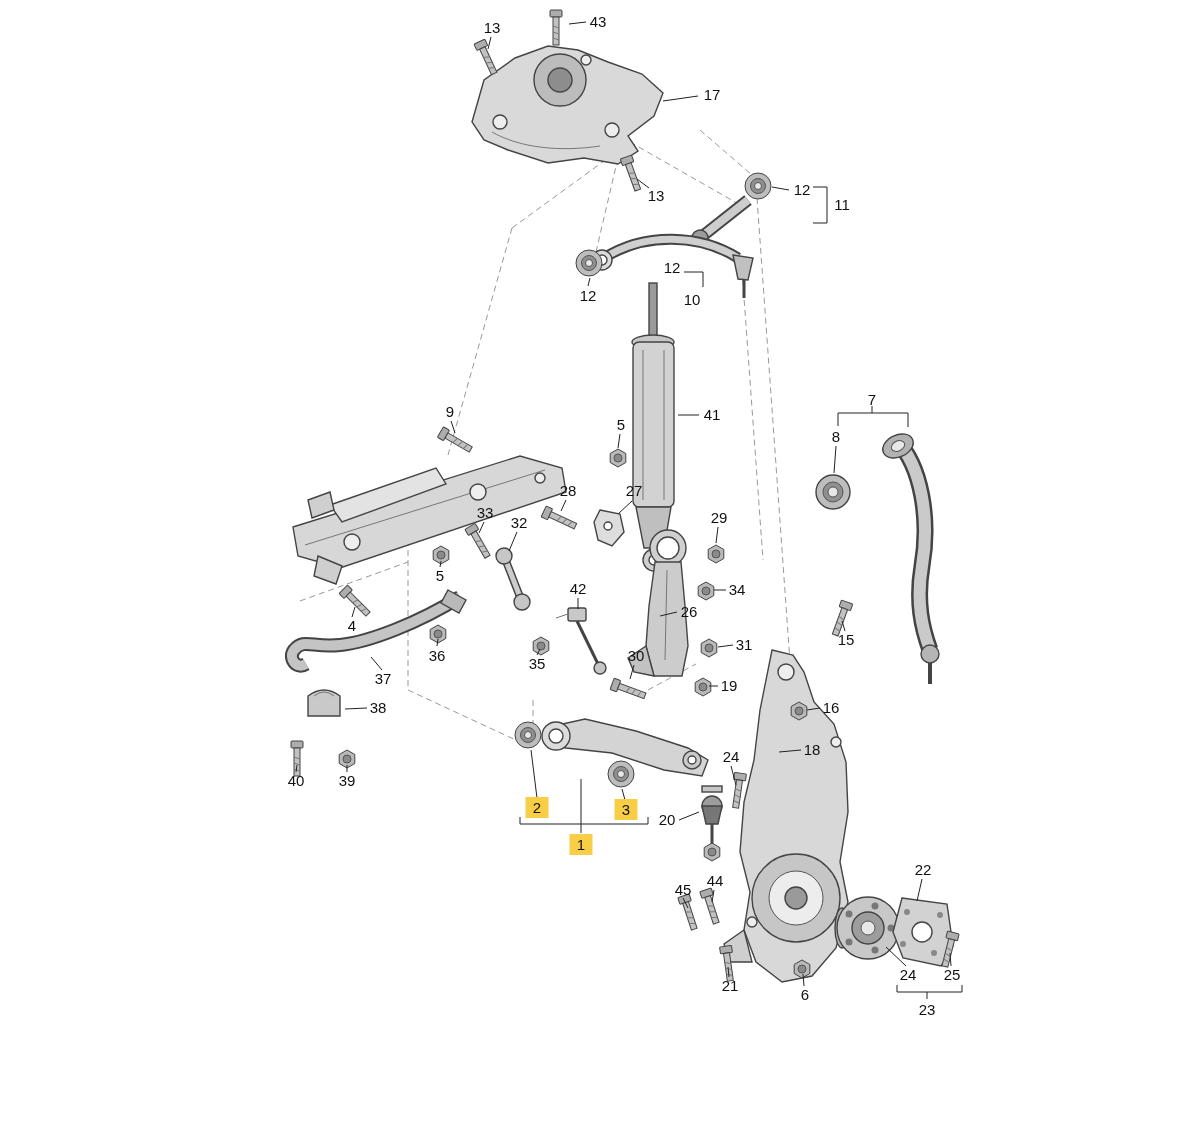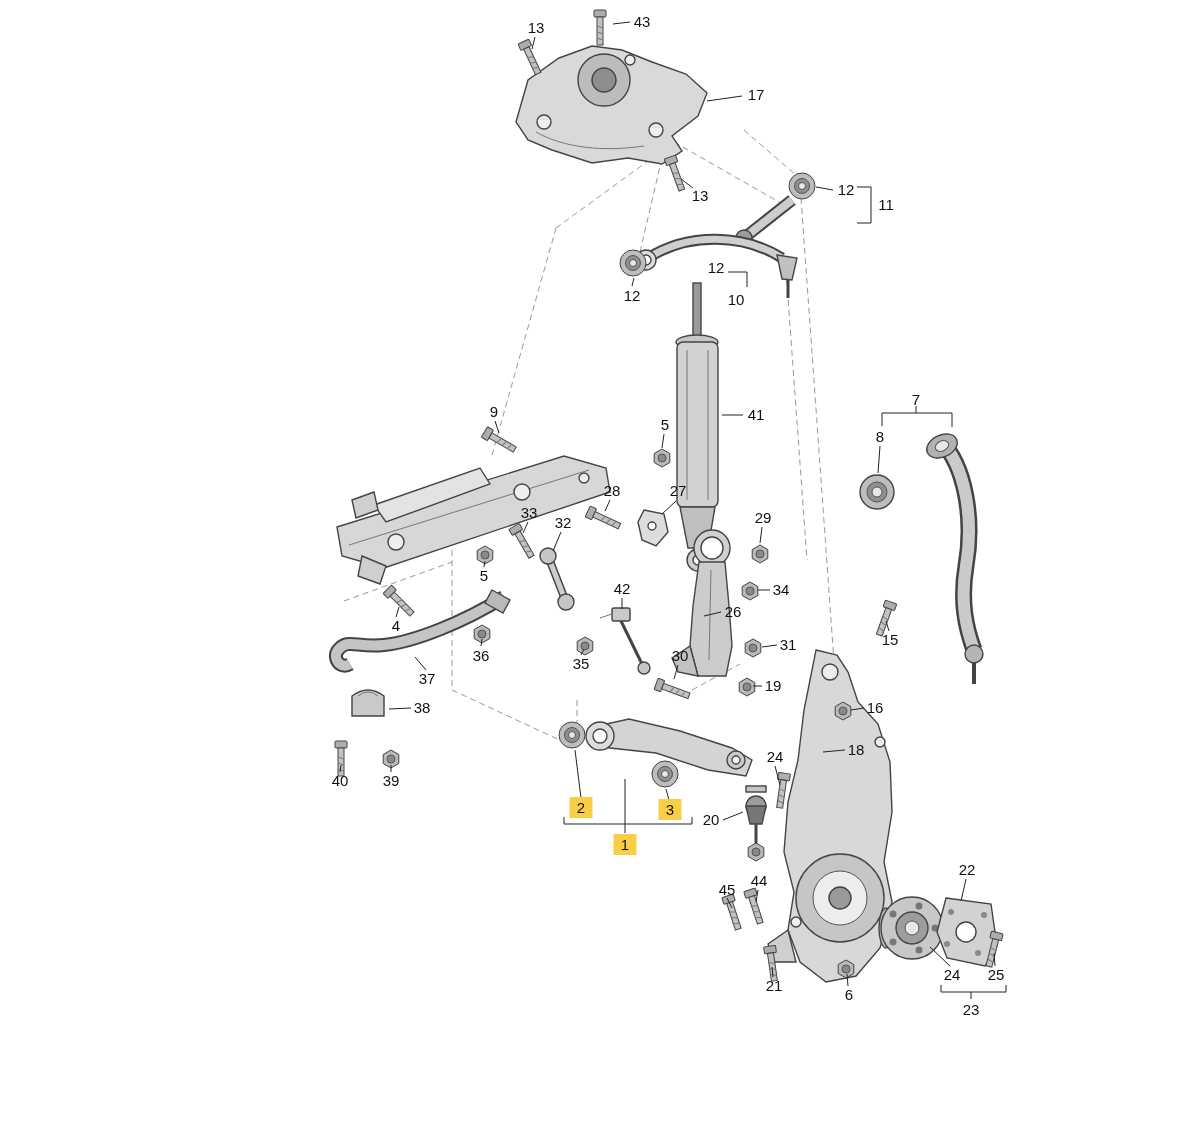--- a/index.html
+++ b/index.html
@@ -1,17 +1,17 @@
 <!DOCTYPE html>
 <html><head>
 <meta charset="utf-8">
 <style>
   html,body{margin:0;padding:0;background:#ffffff;}
   .stage{width:1008px;height:1146px;position:relative;background:#ffffff;
-         font-family:"Liberation Sans",sans-serif;overflow:hidden;padding-left:44px;}
+         font-family:"Liberation Sans",sans-serif;overflow:hidden;}
   svg{display:block;}
   .callout-text{font-family:"Liberation Sans",sans-serif;font-size:15px;fill:#111;
                 text-anchor:middle;}
   .leader{stroke:#222;stroke-width:1;fill:none;}
   .dash{stroke:#999;stroke-width:1;fill:none;stroke-dasharray:6 4;}
   .part{stroke:#444;stroke-width:1.4;}
   .thin{stroke:#777;stroke-width:1;fill:none;}
 </style>
 </head>
 <body>

